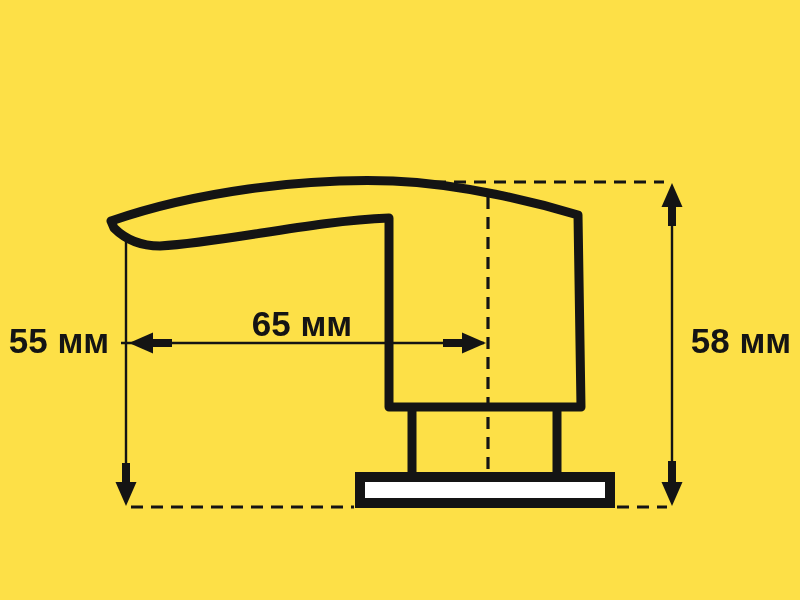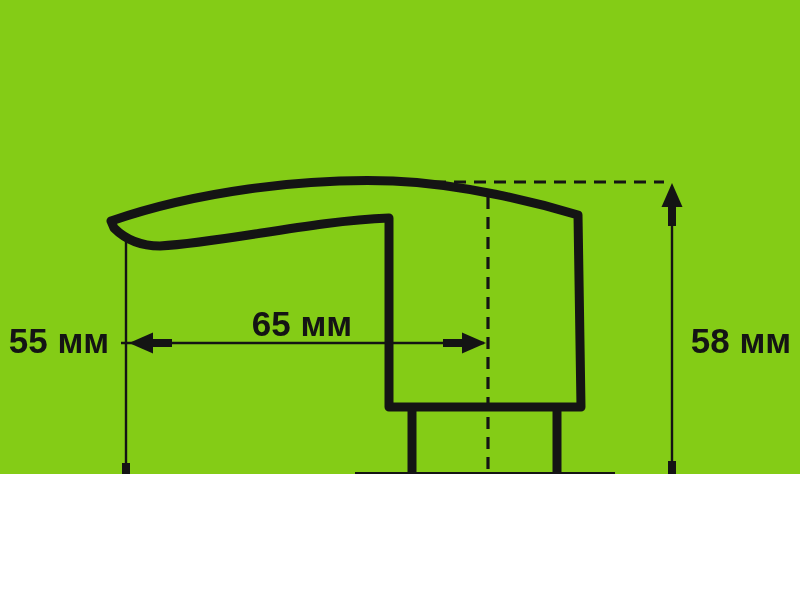--- a/index.html
+++ b/index.html
@@ -3,22 +3,22 @@
 <meta charset="utf-8">
 <style>
   html, body {
     margin: 0;
     padding: 0;
     background: #ffffff;
   }
   .stage {
     position: relative;
     width: 800px;
-    height: 474px;
-    background: #84cc16;
+    height: 600px;
+    background: #fde047;
     overflow: hidden;
     font-family: "Liberation Sans", sans-serif;
   }
   svg { display: block; }
   .outline {
     fill: none;
     stroke: #141414;
     stroke-width: 9;
     stroke-linejoin: round;
     stroke-linecap: round;

